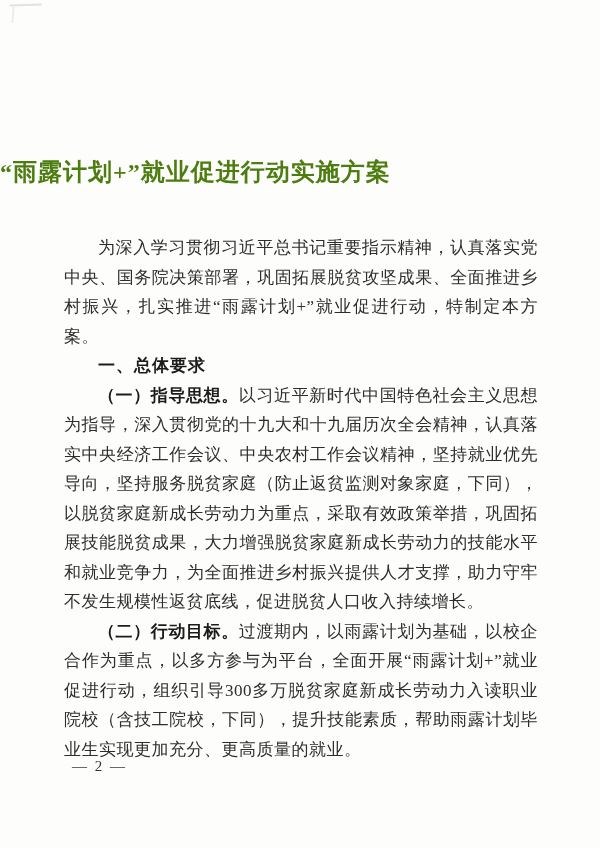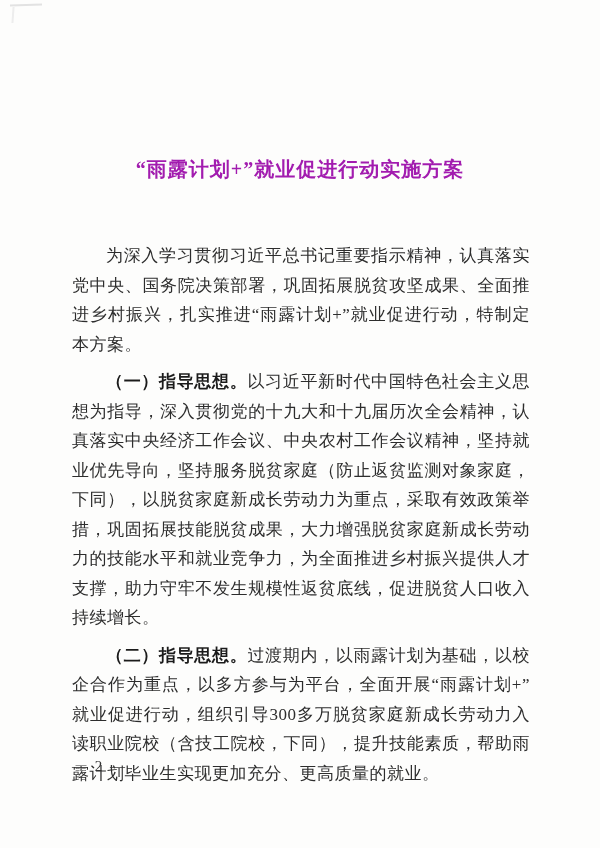--- a/index.html
+++ b/index.html
@@ -34,39 +34,38 @@
     height: 16px;
     background: #ededed;
     transform: rotate(4deg);
   }
   .doc-title {
     position: absolute;
     top: 156px;
     left: 0;
     width: 100%;
     margin: 0;
-    text-align: center;
-    font-size: 20px;
+    font-size: 24px;
     font-weight: bold;
     letter-spacing: 1px;
-    color: #a21caf;
+    color: #4d7c0f;
   }
   .body-text {
     position: absolute;
     top: 233px;
     left: 64px;
     width: 474px;
     font-size: 17px;
     line-height: 29.5px;
     letter-spacing: 0.5px;
     text-align: justify;
     text-align-last: left;
   }
   .para {
-    margin: 8px;
+    margin: 0;
     text-indent: 2em;
   }
   .section-heading {
     margin: 0;
     font-size: 17px;
     line-height: 29.5px;
     font-weight: bold;
     text-indent: 2em;
     color: #1b1b1b;
     font-family: "Liberation Sans", "DejaVu Sans", sans-serif;
@@ -92,22 +91,23 @@
 
   <div class="artifact-h"></div>
   <div class="artifact-v"></div>
 
   <h1 class="doc-title">“雨露计划+”就业促进行动实施方案</h1>
 
   <div class="body-text">
 
     <p class="para"><span>为深入学习贯彻习近平总书记重要指示精神，认真落实党中央、国务院决策部署，巩固拓展脱贫攻坚成果、全面推进乡村振兴，扎实推进“雨露计划+”就业促进行动，特制定本方案。</span></p>
 
+    <h2 class="section-heading">一、总体要求</h2>
 
     <p class="para"><span class="lead">（一）指导思想。</span><span>以习近平新时代中国特色社会主义思想为指导，深入贯彻党的十九大和十九届历次全会精神，认真落实中央经济工作会议、中央农村工作会议精神，坚持就业优先导向，坚持服务脱贫家庭（防止返贫监测对象家庭，下同），以脱贫家庭新成长劳动力为重点，采取有效政策举措，巩固拓展技能脱贫成果，大力增强脱贫家庭新成长劳动力的技能水平和就业竞争力，为全面推进乡村振兴提供人才支撑，助力守牢不发生规模性返贫底线，促进脱贫人口收入持续增长。</span></p>
 
-    <p class="para"><span class="lead">（二）指导思想。</span><span>过渡期内，以雨露计划为基础，以校企合作为重点，以多方参与为平台，全面开展“雨露计划+”就业促进行动，组织引导300多万脱贫家庭新成长劳动力入读职业院校（含技工院校，下同），提升技能素质，帮助雨露计划毕业生实现更加充分、更高质量的就业。</span></p>
+    <p class="para"><span class="lead">（二）行动目标。</span><span>过渡期内，以雨露计划为基础，以校企合作为重点，以多方参与为平台，全面开展“雨露计划+”就业促进行动，组织引导300多万脱贫家庭新成长劳动力入读职业院校（含技工院校，下同），提升技能素质，帮助雨露计划毕业生实现更加充分、更高质量的就业。</span></p>
 
   </div>
 
   <div class="page-number">— 2 —</div>
 
 </div>
 
 </body></html>

